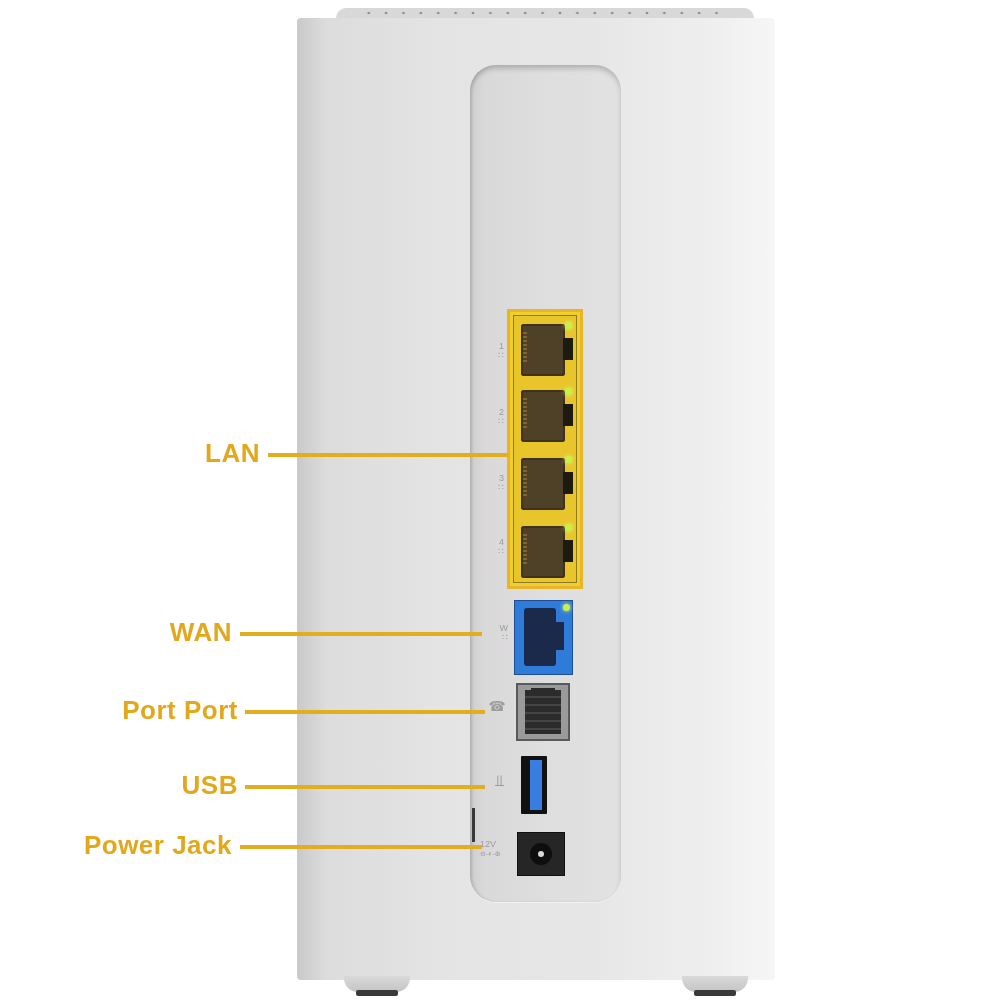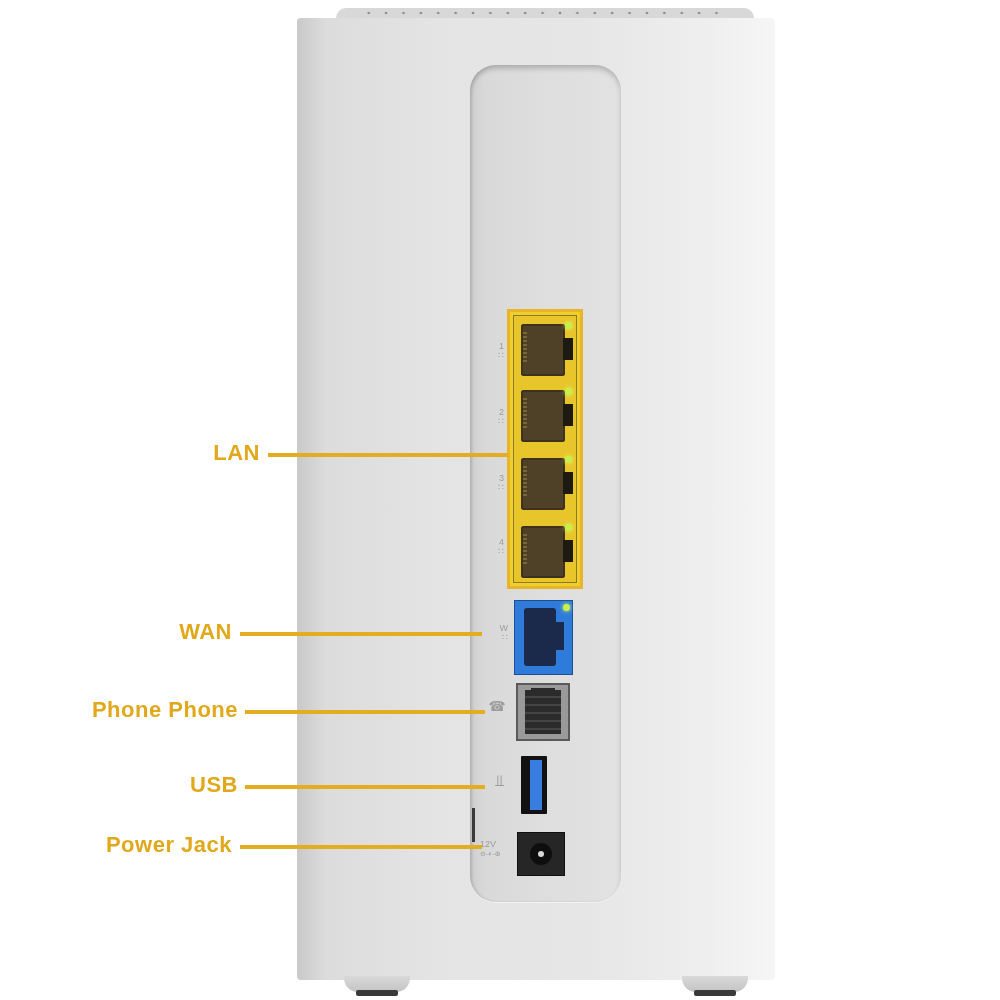--- a/index.html
+++ b/index.html
@@ -49,21 +49,21 @@
   .usb-tongue { left:530px; top:760px; width:12px; height:50px; background:#3a7de0; }
 
   
   .power { left:517px; top:832px; width:48px; height:44px; background:#262626; border:1px solid #111; box-sizing:border-box; }
   .power-ring { left:530px; top:843px; width:22px; height:22px; border-radius:50%; background:#0e0e0e; }
   .power-pin { left:538px; top:851px; width:6px; height:6px; border-radius:50%; background:#d8d8d8; }
 
   .slot { left:472px; top:808px; width:3px; height:34px; background:#3a3a3a; }
 
   
-  .callout-text { color:#e2a81c; font-weight:bold; font-size:22px; letter-spacing:0.5px; line-height:30px; text-align:right; }
+  .callout-text { color:#e2a81c; font-weight:bold; font-size:26px; letter-spacing:0.5px; line-height:30px; text-align:right; }
   .callout-line { height:4px; background:#e2ad1e; }
 </style>
 </head>
 <body>
 
 <div class="abs top-vent"></div>
 <div class="abs vent-dots"></div>
 <div class="abs body"></div>
 <div class="abs foot" style="left:344px; top:976px;"></div>
 <div class="abs foot-pad" style="left:356px; top:990px;"></div>
@@ -156,21 +156,21 @@
 
 <div>
   <div class="abs callout-text" style="left:170px; top:438px; width:90px;">LAN</div>
   <div class="abs callout-line" style="left:268px; top:453px; width:240px;"></div>
 </div>
 <div>
   <div class="abs callout-text" style="left:130px; top:617px; width:102px;">WAN</div>
   <div class="abs callout-line" style="left:240px; top:632px; width:242px;"></div>
 </div>
 <div>
-  <div class="abs callout-text" style="left:40px; top:695px; width:198px;">Phone Phone</div>
+  <div class="abs callout-text" style="left:40px; top:695px; width:198px;">Port Port</div>
   <div class="abs callout-line" style="left:245px; top:710px; width:240px;"></div>
 </div>
 <div>
   <div class="abs callout-text" style="left:120px; top:770px; width:118px;">USB</div>
   <div class="abs callout-line" style="left:245px; top:785px; width:240px;"></div>
 </div>
 <div>
   <div class="abs callout-text" style="left:30px; top:830px; width:202px;">Power Jack</div>
   <div class="abs callout-line" style="left:240px; top:845px; width:242px;"></div>
 </div>

